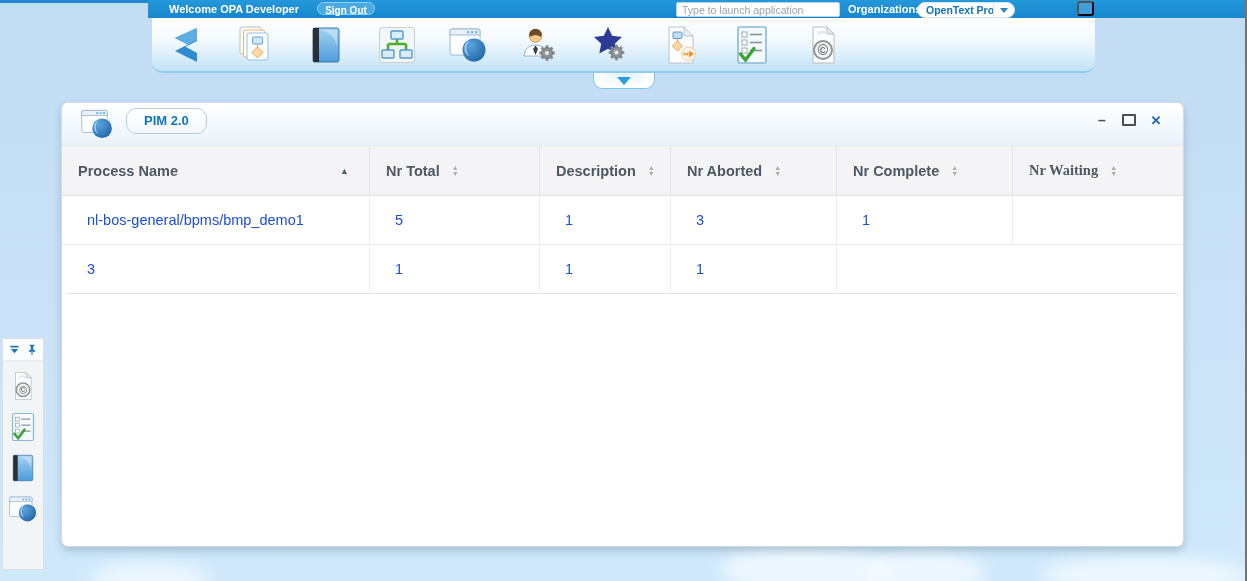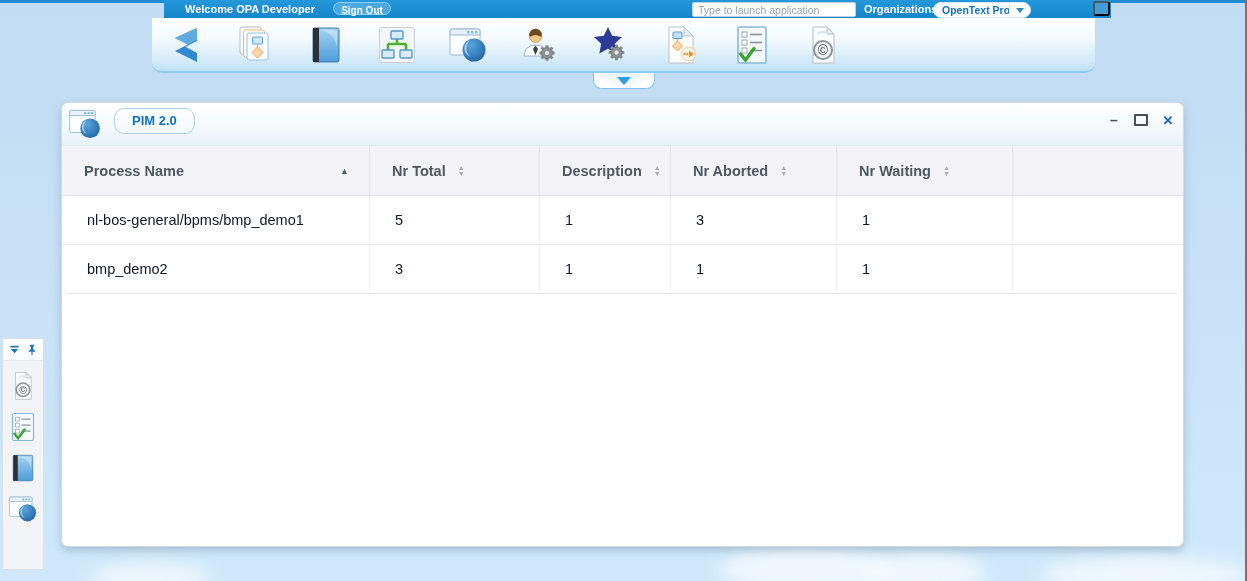--- a/index.html
+++ b/index.html
@@ -5,21 +5,21 @@
   html,body{margin:0;padding:0;}
   body{
     width:1247px;height:581px;overflow:hidden;position:relative;
     font-family:"Liberation Sans",sans-serif;
     background:linear-gradient(180deg,#c1dcf3 0%,#c9e2f7 55%,#cfe9fb 100%);
   }
   .abs{position:absolute;}
   
   .top-strip{left:0;top:0;width:1247px;height:3px;background:#1f8ad2;}
   .topbar{
-    left:164px;top:0;width:947px;height:18px;
+    left:148px;top:0;width:1099px;height:18px;
     background:linear-gradient(180deg,#2398da,#1786cc);
     color:#fff;font-size:11px;
   }
   .topbar .welcome{left:21px;top:0;line-height:18px;font-weight:bold;}
   .signout-btn{
     left:169px;top:2px;width:58px;height:13px;line-height:13px;text-align:center;
     background:#4aa9e1;border:1px solid #8fd0f4;border-radius:8px;
     color:#fff;font-weight:bold;font-size:10px;cursor:pointer;
   }
   .launch-input{
@@ -58,53 +58,53 @@
   .tri-down-md{width:0;height:0;border-left:7px solid transparent;border-right:7px solid transparent;border-top:8px solid #2d9ce0;}
   
   .app-window{
     left:62px;top:103px;width:1121px;height:443px;background:#fff;border-radius:6px;
     box-shadow:0 0 0 1px #d3dae1,0 4px 10px rgba(70,100,130,.35);
   }
   .titlebar{
     height:43px;border-radius:6px 6px 0 0;
     background:linear-gradient(180deg,#ffffff 0%,#f4f9fd 55%,#e9f2f9 100%);
     border-bottom:1px solid #e3ecf3;
-    display:flex;align-items:center;box-sizing:border-box;padding:0 8px;
+    display:flex;align-items:center;box-sizing:border-box;padding:0 20px;
   }
   .win-icon{width:34px;height:34px;margin-left:-2px;}
   .win-icon svg{width:34px;height:34px;display:block;}
   .win-tab{
     margin-left:12px;margin-bottom:6px;padding:4px 17px 5px;
     border:1px solid #b0cfe8;border-radius:10px;
     background:linear-gradient(180deg,#ffffff,#f2f8fc);
     color:#1173bd;font-weight:bold;font-size:13px;cursor:pointer;
   }
   .win-controls{margin-left:auto;display:flex;align-items:center;gap:13px;margin-bottom:8px;}
   .ctrl-btn{border:0;background:transparent;padding:0;cursor:pointer;width:14px;height:14px;
     display:flex;align-items:center;justify-content:center;}
   .ctrl-min{color:#4a4f54;font-weight:bold;font-size:14px;line-height:10px;}
   .ctrl-max-box{width:10px;height:8px;border:2px solid #4a4f54;border-radius:1px;}
   .ctrl-close{color:#1d61bd;font-weight:bold;font-size:13px;}
   
   .grid{border-bottom:1px solid #e4e4e6;border-radius:0 0 8px 8px;}
   .grid-head{display:flex;height:49px;background:#f4f4f6;border-bottom:1px solid #e2e2e4;}
   .th{
     box-sizing:border-box;display:flex;align-items:center;gap:12px;
-    padding-left:22px;border-right:1px solid #e2e3e5;
+    padding-left:16px;border-right:1px solid #e2e3e5;
     font-size:14.5px;font-weight:bold;color:#4d5862;cursor:pointer;
   }
   .th.sorted{justify-content:space-between;padding-right:20px;}
   .sort-asc{font-size:9px;color:#566069;}
   .sort-both{display:flex;flex-direction:column;line-height:6px;font-size:7px;color:#a8adb5;}
   .sort-both i{font-style:normal;}
   .tr{display:flex;height:48px;border-bottom:1px solid #e9e9eb;background:#fff;cursor:pointer;}
   .tr:last-child{border-bottom:none;}
   .td{
     box-sizing:border-box;display:flex;align-items:center;padding-left:25px;
-    border-right:1px solid #efeff1;font-size:14.5px;color:#0f172a;
+    border-right:1px solid #efeff1;font-size:14.5px;color:#1d4ed8;
   }
   .th:nth-child(1),.td:nth-child(1){width:308px;}
   .th:nth-child(2),.td:nth-child(2){width:170px;}
   .th:nth-child(3),.td:nth-child(3){width:131px;}
   .th:nth-child(4),.td:nth-child(4){width:166px;align-items:center;}
   .th:nth-child(5),.td:nth-child(5){width:176px;}
   .th:nth-child(6),.td:nth-child(6){width:170px;border-right:none;font-family:Liberation Serif, serif;}
   
   .dock{
     left:2px;top:338px;width:42px;height:232px;background:#f3f4f6;
@@ -343,37 +343,43 @@
           </span>
         </div>
         <div class="th">
           <span>Nr Aborted</span>
           <span class="sort-both">
             <i>▲</i>
             <i>▼</i>
           </span>
         </div>
         <div class="th">
+          <span>Nr Complete</span>
+          <span class="sort-both">
+            <i>▲</i>
+            <i>▼</i>
+          </span>
+        </div>
+        <div class="th">
           <span>Nr Waiting</span>
           <span class="sort-both">
             <i>▲</i>
             <i>▼</i>
           </span>
         </div>
       </div>
     <div>
         <div class="tr">
           <div class="td">nl-bos-general/bpms/bmp_demo1</div>
           <div class="td">5</div>
           <div class="td">1</div>
           <div class="td">3</div>
           <div class="td">1</div>
         </div>
         <div class="tr">
-          <div class="td">bmp_demo2</div>
           <div class="td">3</div>
           <div class="td">1</div>
           <div class="td">1</div>
           <div class="td">1</div>
         </div>
       </div>
   </div>
 </div>
 
 <div class="abs dock">

